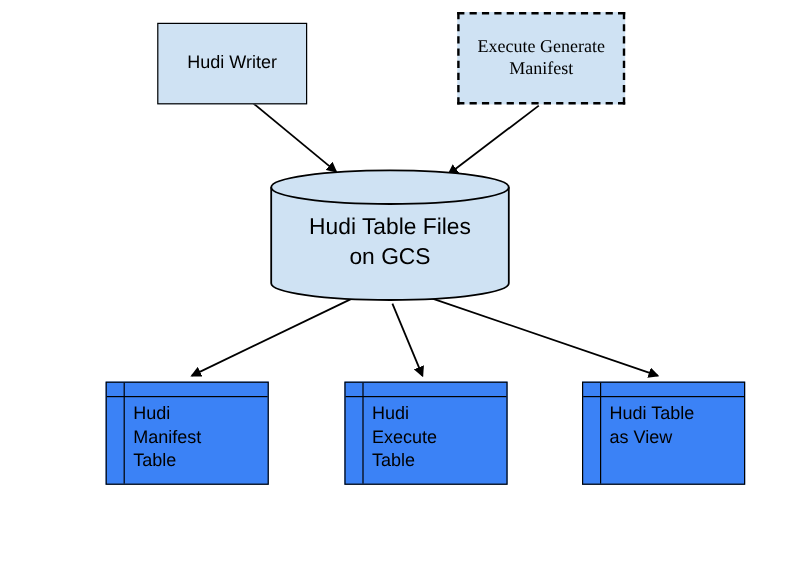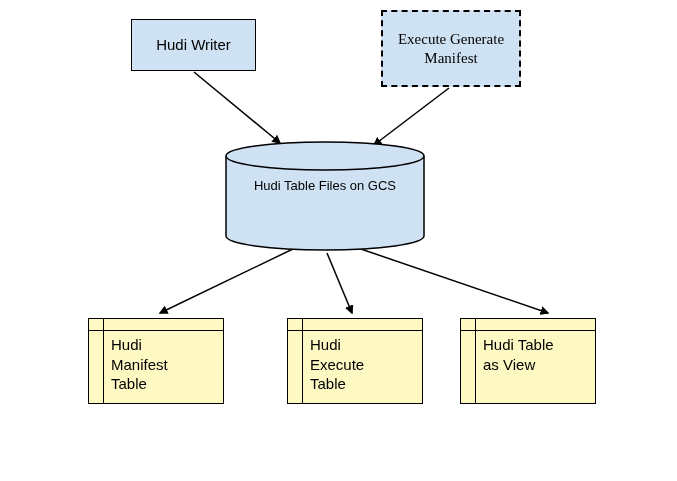--- a/index.html
+++ b/index.html
@@ -24,47 +24,47 @@
     background: #cfe2f3;
     border: 1px solid #000000;
     display: flex;
     align-items: center;
     justify-content: center;
     text-align: center;
     font-size: 15px;
     line-height: 1.25;
   }
   .node.dashed { border: 2px dashed #000000; }
-  #hudi-writer  { left: 131px; top: 19px;  width: 125px; height: 52px; }
+  #hudi-writer  { left: 131px; top: 19px;  width: 125px; height: 68px; }
   #execute-box  { left: 381px; top: 10px;  width: 140px; height: 77px; padding: 4px 14px; font-family: Liberation Serif, serif; }
   .cylinder-wrap {
     position: absolute;
     left: 225px; top: 140px;
     width: 200px; height: 112px;
   }
   .cylinder-wrap svg { display: block; }
   .cylinder-label {
     position: absolute;
     left: 25px; top: 38px;
     width: 150px;
     text-align: center;
-    font-size: 13px;
+    font-size: 19px;
     line-height: 1.3;
   }
   .table-node {
     position: absolute;
     top: 318px;
     width: 136px;
     height: 86px;
-    background: #fef9c3;
+    background: #3b82f6;
     border: 1px solid #000000;
   }
   #table-manifest { left: 88px; }
   #table-history  { left: 287px; }
-  #table-view     { left: 460px; }
+  #table-view     { left: 485px; }
   .table-left-band {
     position: absolute;
     left: 14px; top: 0; bottom: 0;
     width: 0;
     border-left: 1px solid #000000;
   }
   .table-top-band {
     position: absolute;
     top: 11px; left: 0; right: 0;
     height: 0;

